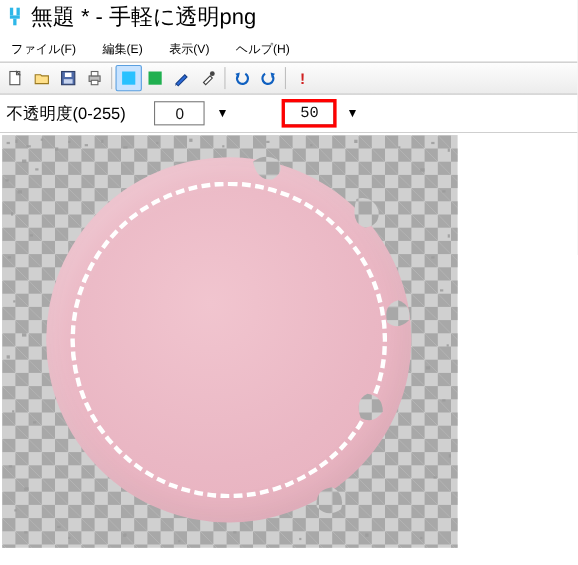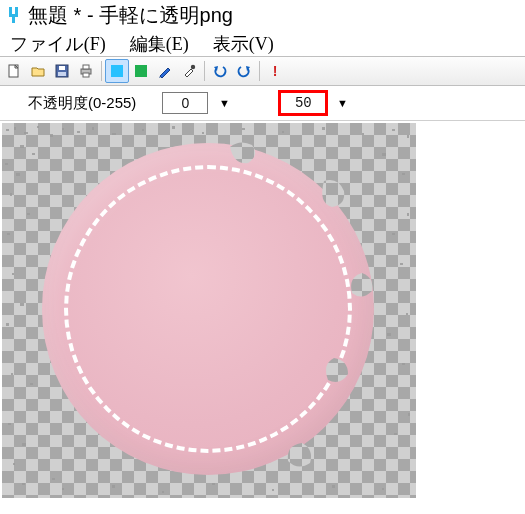--- a/index.html
+++ b/index.html
@@ -27,23 +27,22 @@
   .menubar {
     display: flex;
     align-items: center;
     height: 24px;
     padding: 0 4px;
     margin-top: 2px;
   }
   .menubar .menu-item {
     padding: 2px 8px 2px 6px;
     margin-right: 10px;
-    font-size: 18px;
+    font-size: 11px;
     cursor: default;
-    font-family: Liberation Serif, serif;
   }
   .toolbar {
     display: flex;
     align-items: center;
     height: 24px;
     padding: 2px 2px;
     border-top: 1px solid #bfbfbf;
     border-bottom: 1px solid #bfbfbf;
     background: linear-gradient(#fdfdfd, #ececec);
     gap: 0;
@@ -70,21 +69,20 @@
   .paramsbar {
     display: flex;
     align-items: center;
     height: 30px;
     padding: 2px 6px;
     font-size: 15px;
     border-bottom: 1px solid #cfcfcf;
   }
   .paramsbar .label {
     margin-right: 6px;
-    margin-left: 22px;
   }
   .num-input {
     width: 46px;
     height: 22px;
     border: 1px solid #7a7a7a;
     text-align: center;
     font-size: 14px;
     color: #111;
     background: #fff;
     box-sizing: border-box;
@@ -160,20 +158,21 @@
       <rect x="6" y="11" width="3" height="6" fill="#2fb7e8"></rect>
     </svg>
   </span>
   <span>無題 * - 手軽に透明png</span>
 </div>
 
 <div class="menubar">
   <span class="menu-item">ファイル(F)</span>
   <span class="menu-item">編集(E)</span>
   <span class="menu-item">表示(V)</span>
+  <span class="menu-item">ヘルプ(H)</span>
 </div>
 
 <div class="toolbar">
   <span class="tb-btn">
     <svg width="16" height="16" viewBox="0 0 16 16">
       <rect x="3" y="2" width="9" height="12" fill="#fff" stroke="#555"></rect>
       <path d="M9 2 L12 5 L9 5 Z" fill="#d5d5d5" stroke="#555"></path>
     </svg>
   </span>
   <span class="tb-btn">

